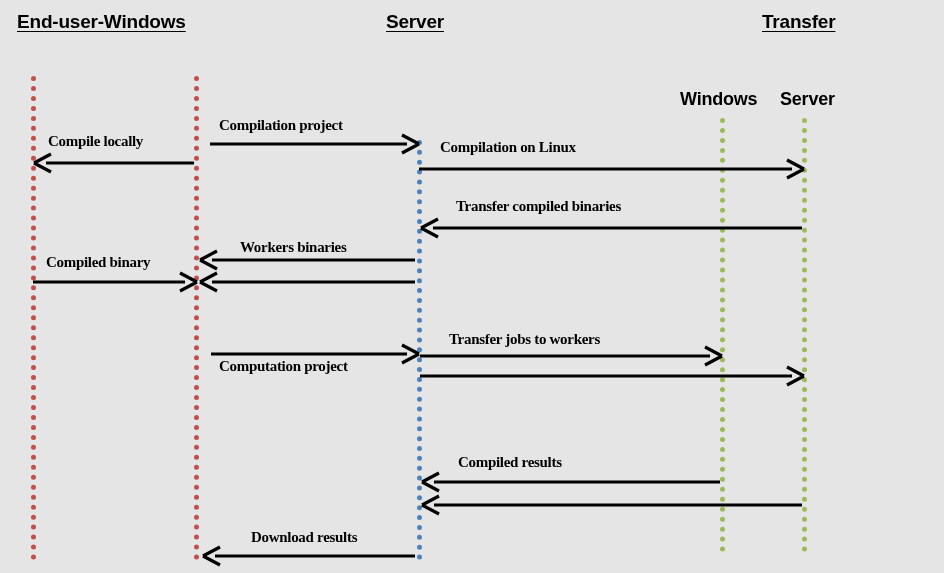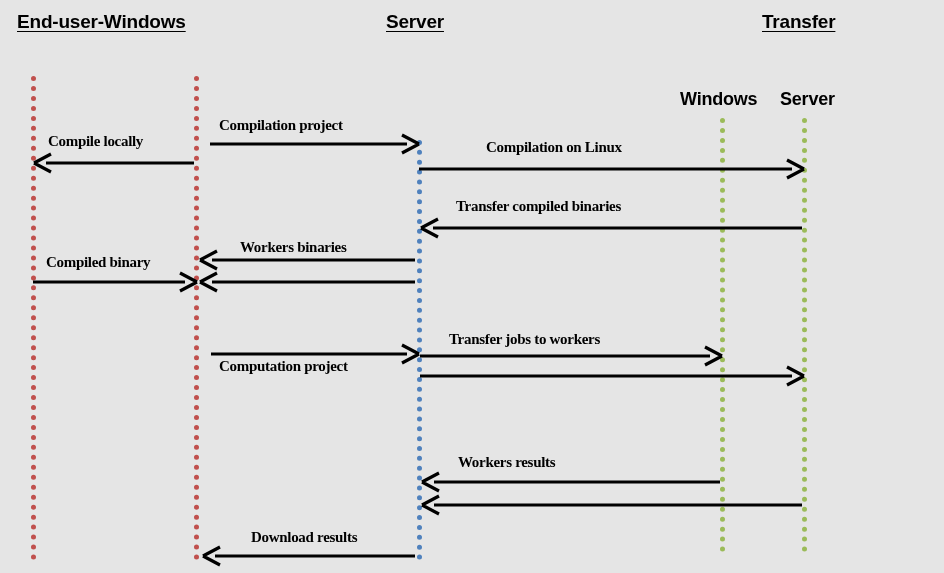--- a/index.html
+++ b/index.html
@@ -81,27 +81,27 @@
       <div class="lifeline red" style="left: 31px; top: 76px; height: 484px;"></div>
       <div class="lifeline red" style="left: 194px; top: 76px; height: 484px;"></div>
       <div class="lifeline blue" style="left: 417px; top: 140px; height: 420px;"></div>
       <div class="lifeline green" style="left: 720px; top: 118px; height: 434px;"></div>
       <div class="lifeline green" style="left: 802px; top: 118px; height: 434px;"></div>
     </div>
 
   <div id="label-layer">
       <div class="msg-label" style="left: 219px; top: 117px;">Compilation project</div>
       <div class="msg-label" style="left: 48px; top: 133px; text-align: right;">Compile locally</div>
-      <div class="msg-label" style="left: 440px; top: 139px; margin-left: 46px;">Compilation on Linux</div>
+      <div class="msg-label" style="left: 440px; top: 139px;">Compilation on Linux</div>
       <div class="msg-label" style="left: 456px; top: 198px;">Transfer compiled binaries</div>
       <div class="msg-label" style="left: 240px; top: 239px;">Workers binaries</div>
       <div class="msg-label" style="left: 46px; top: 254px; text-align: center;">Compiled binary</div>
       <div class="msg-label" style="left: 219px; top: 326px; margin-top: 32px;">Computation project</div>
       <div class="msg-label" style="left: 449px; top: 331px;">Transfer jobs to workers</div>
-      <div class="msg-label" style="left: 458px; top: 454px;">Workers results</div>
+      <div class="msg-label" style="left: 458px; top: 454px;">Compiled results</div>
       <div class="msg-label" style="left: 219px; top: 529px; margin-left: 32px;">Download results</div>
     </div>
 
   <svg class="arrows" id="arrow-layer" viewBox="0 0 944 573" xmlns="http://www.w3.org/2000/svg">
       <g>
         <line x1="210" y1="144" x2="407" y2="144" stroke="#000000" stroke-width="3"></line>
         <path d="M 419 144 L 402 135 M 419 144 L 402 153" stroke="#000000" stroke-width="3.2" fill="none" stroke-linecap="butt"></path>
       </g>
       <g>
         <line x1="194" y1="163" x2="46" y2="163" stroke="#000000" stroke-width="3"></line>

